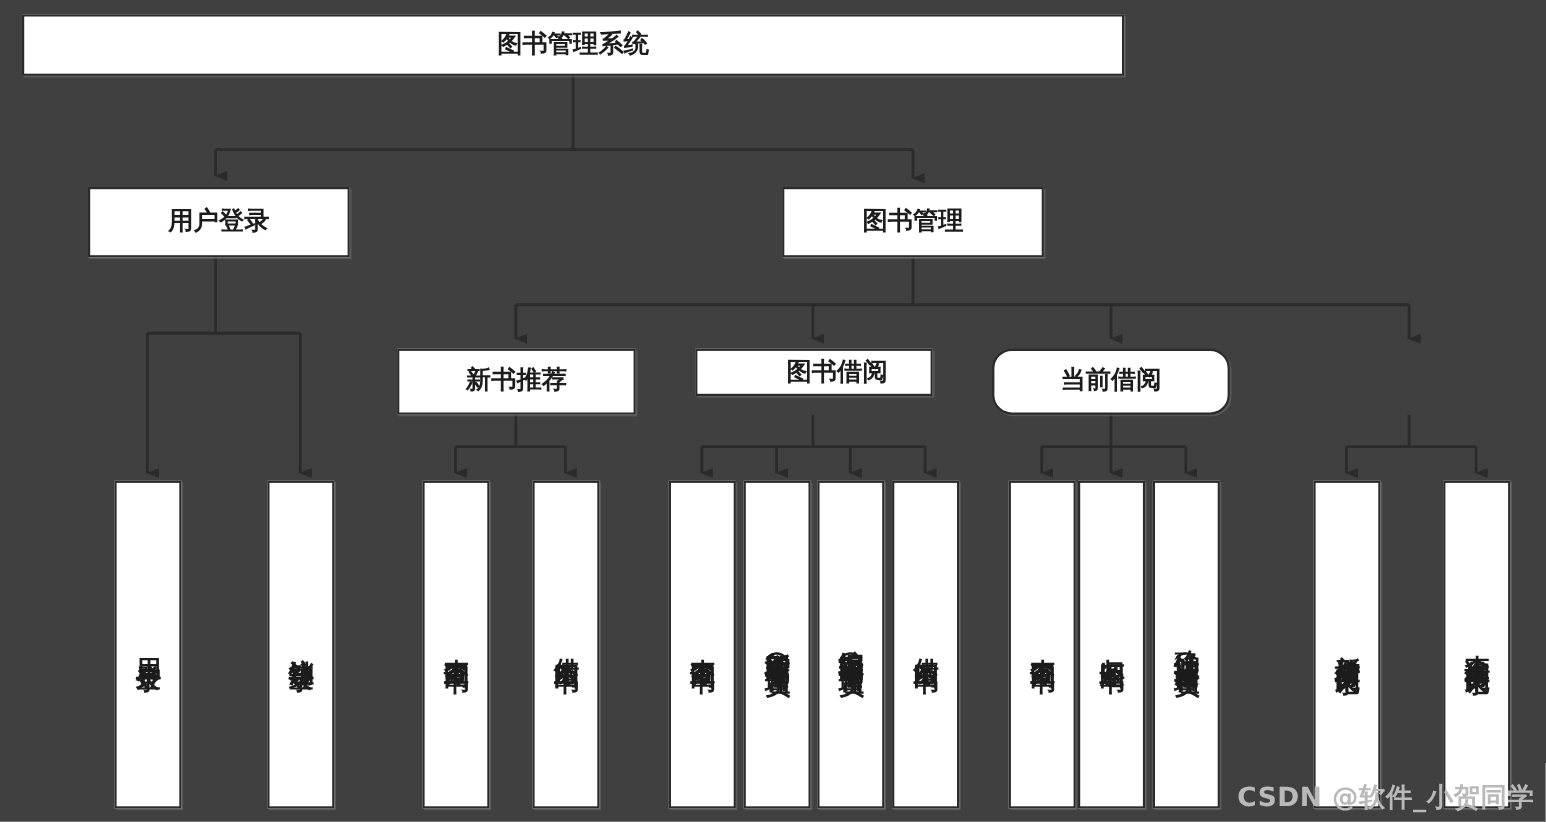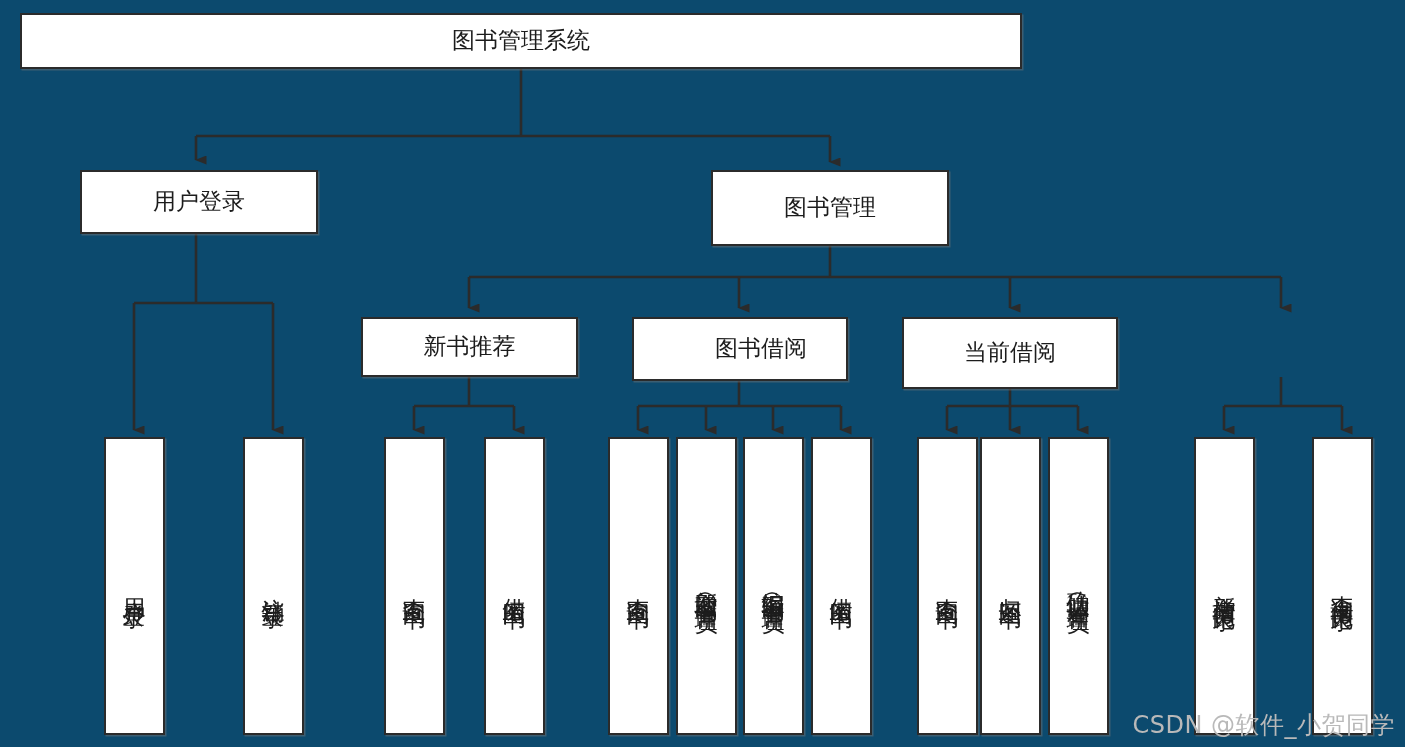--- a/index.html
+++ b/index.html
@@ -10,21 +10,22 @@
   body {
     width: 1405px;
     height: 747px;
     font-family: "DejaVu Sans", "Liberation Sans", sans-serif;
     overflow: hidden;
   }
   #diagram-root {
     position: relative;
     width: 1405px;
     height: 747px;
-    background: #0c4a6e;
+    background: #404040;
+    font-weight: bold;
   }
   svg.edges {
     position: absolute;
     left: 0;
     top: 0;
     width: 1405px;
     height: 747px;
     pointer-events: none;
   }
   .node {
@@ -129,33 +130,33 @@
   </svg>
 
   <div class="node horiz root" style="left:20px; top:13px; width:1002px; height:56px;">
     <span class="label">图书管理系统</span>
   </div>
 
   <div class="node horiz" style="left:80px; top:170px; width:238px; height:64px;">
     <span class="label">用户登录</span>
   </div>
 
-  <div class="node horiz" style="left:711px; top:170px; width:238px; height:76px;">
+  <div class="node horiz" style="left:711px; top:170px; width:238px; height:64px;">
     <span class="label">图书管理</span>
   </div>
 
   <div class="node horiz" style="left:361px; top:317px; width:217px; height:60px;">
     <span class="label">新书推荐</span>
   </div>
 
-  <div class="node horiz" style="left:632px; top:317px; width:216px; height:64px;padding-left:42px;">
+  <div class="node horiz" style="left:632px; top:317px; width:216px; height:43px;padding-left:42px;">
     <span class="label">图书借阅</span>
   </div>
 
-  <div class="node horiz" style="left:902px; top:317px; width:216px; height:72px;">
+  <div class="node horiz" style="left:902px; top:317px; width:216px; height:60px;border-radius:18px;">
     <span class="label">当前借阅</span>
   </div>
 
 
   <div class="node vert" style="left:104px; top:437px; width:61px; height:298px;">
     <span class="label">用户登录</span>
   </div>
 
   <div class="node vert" style="left:243px; top:437px; width:61px; height:298px;">
     <span class="label">注销登录</span>

